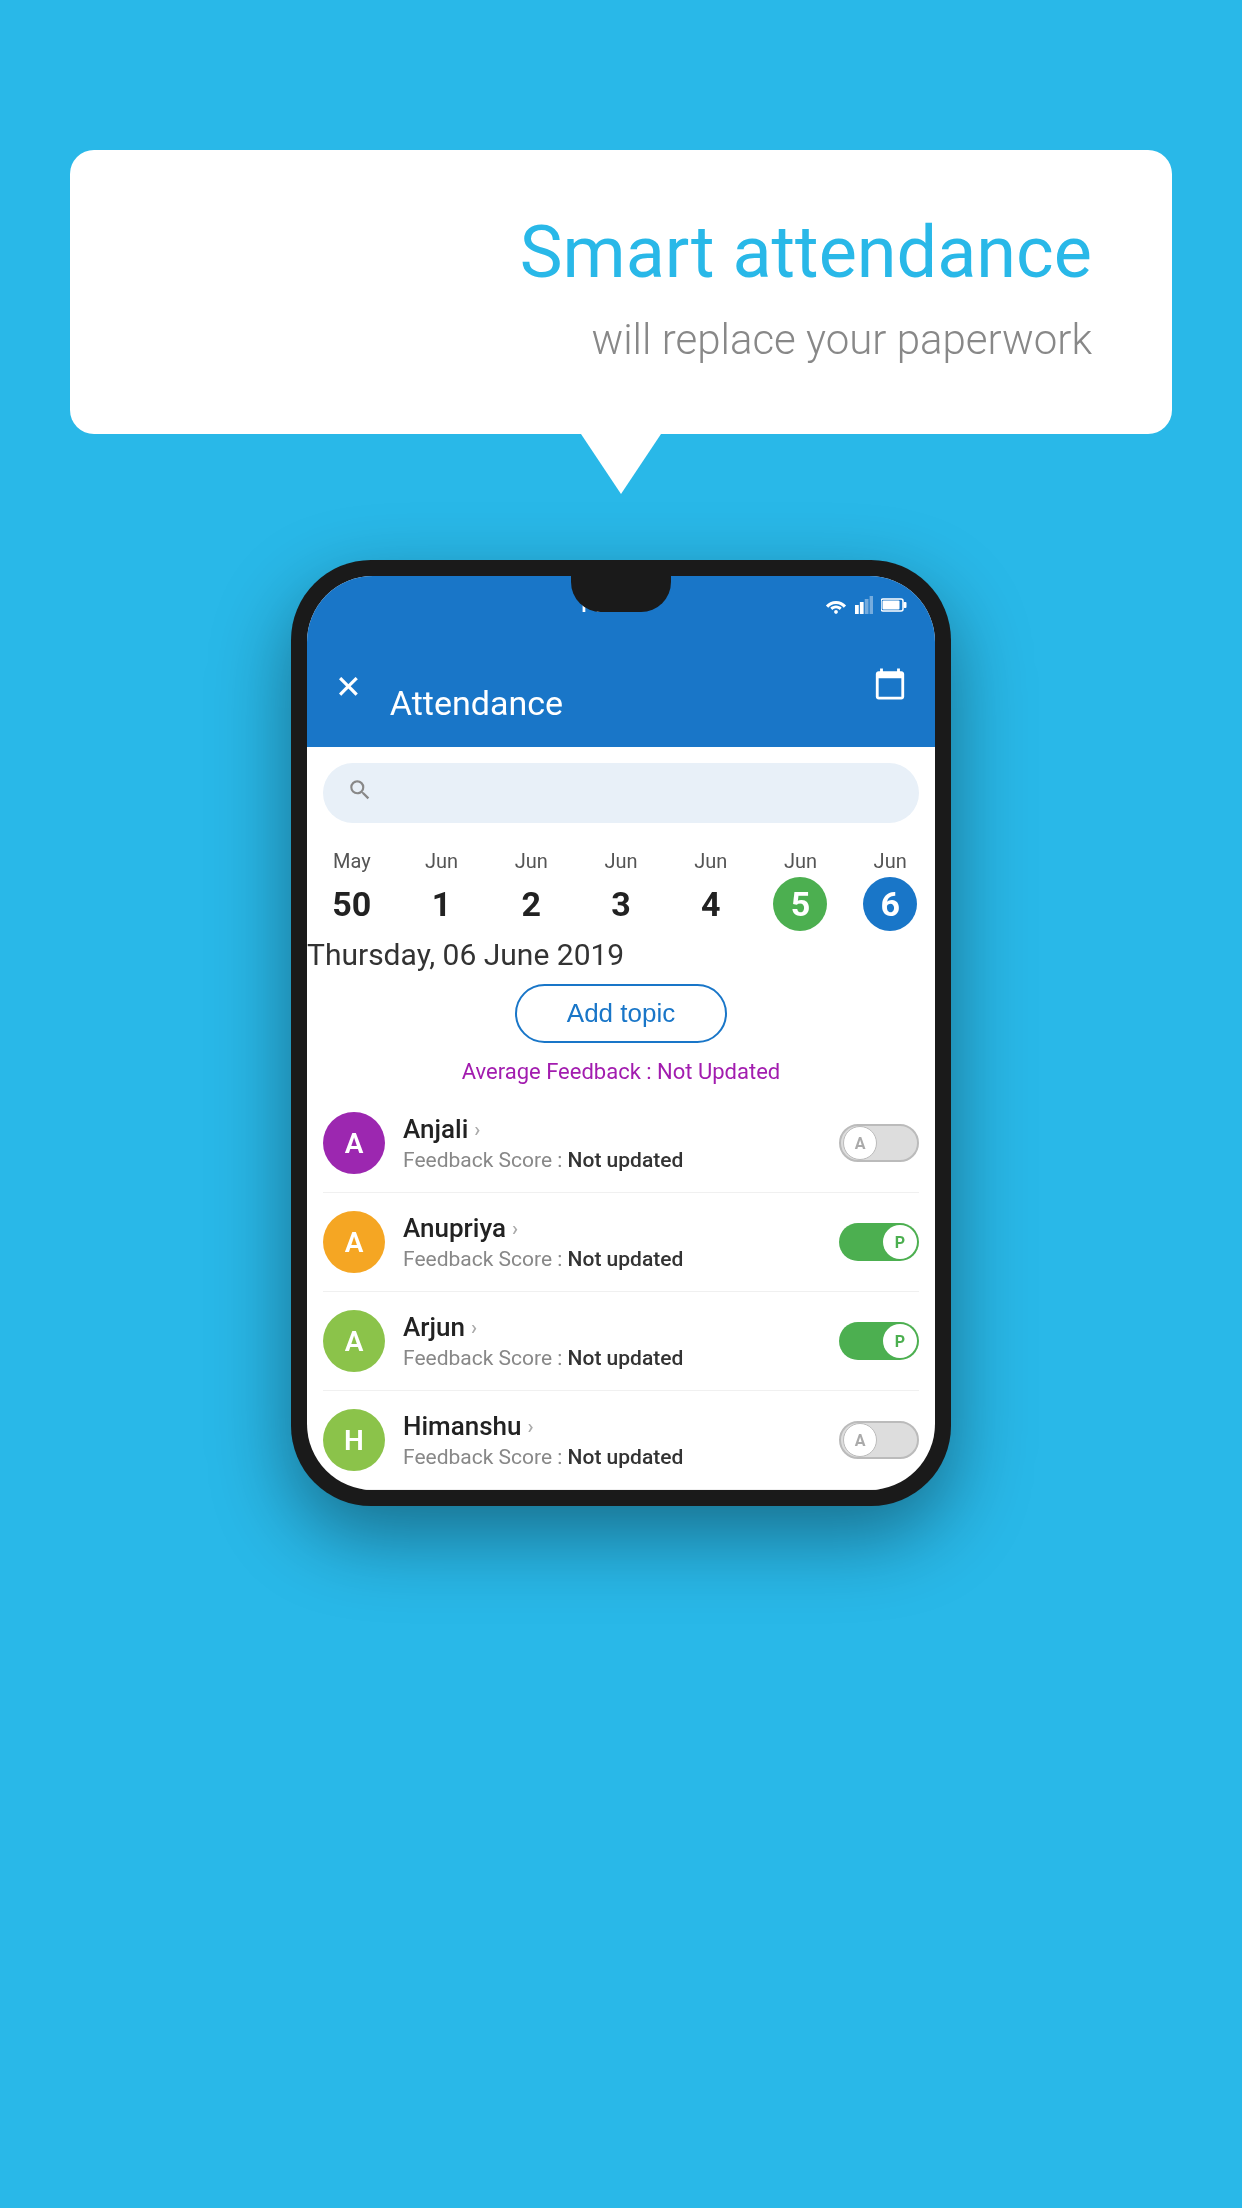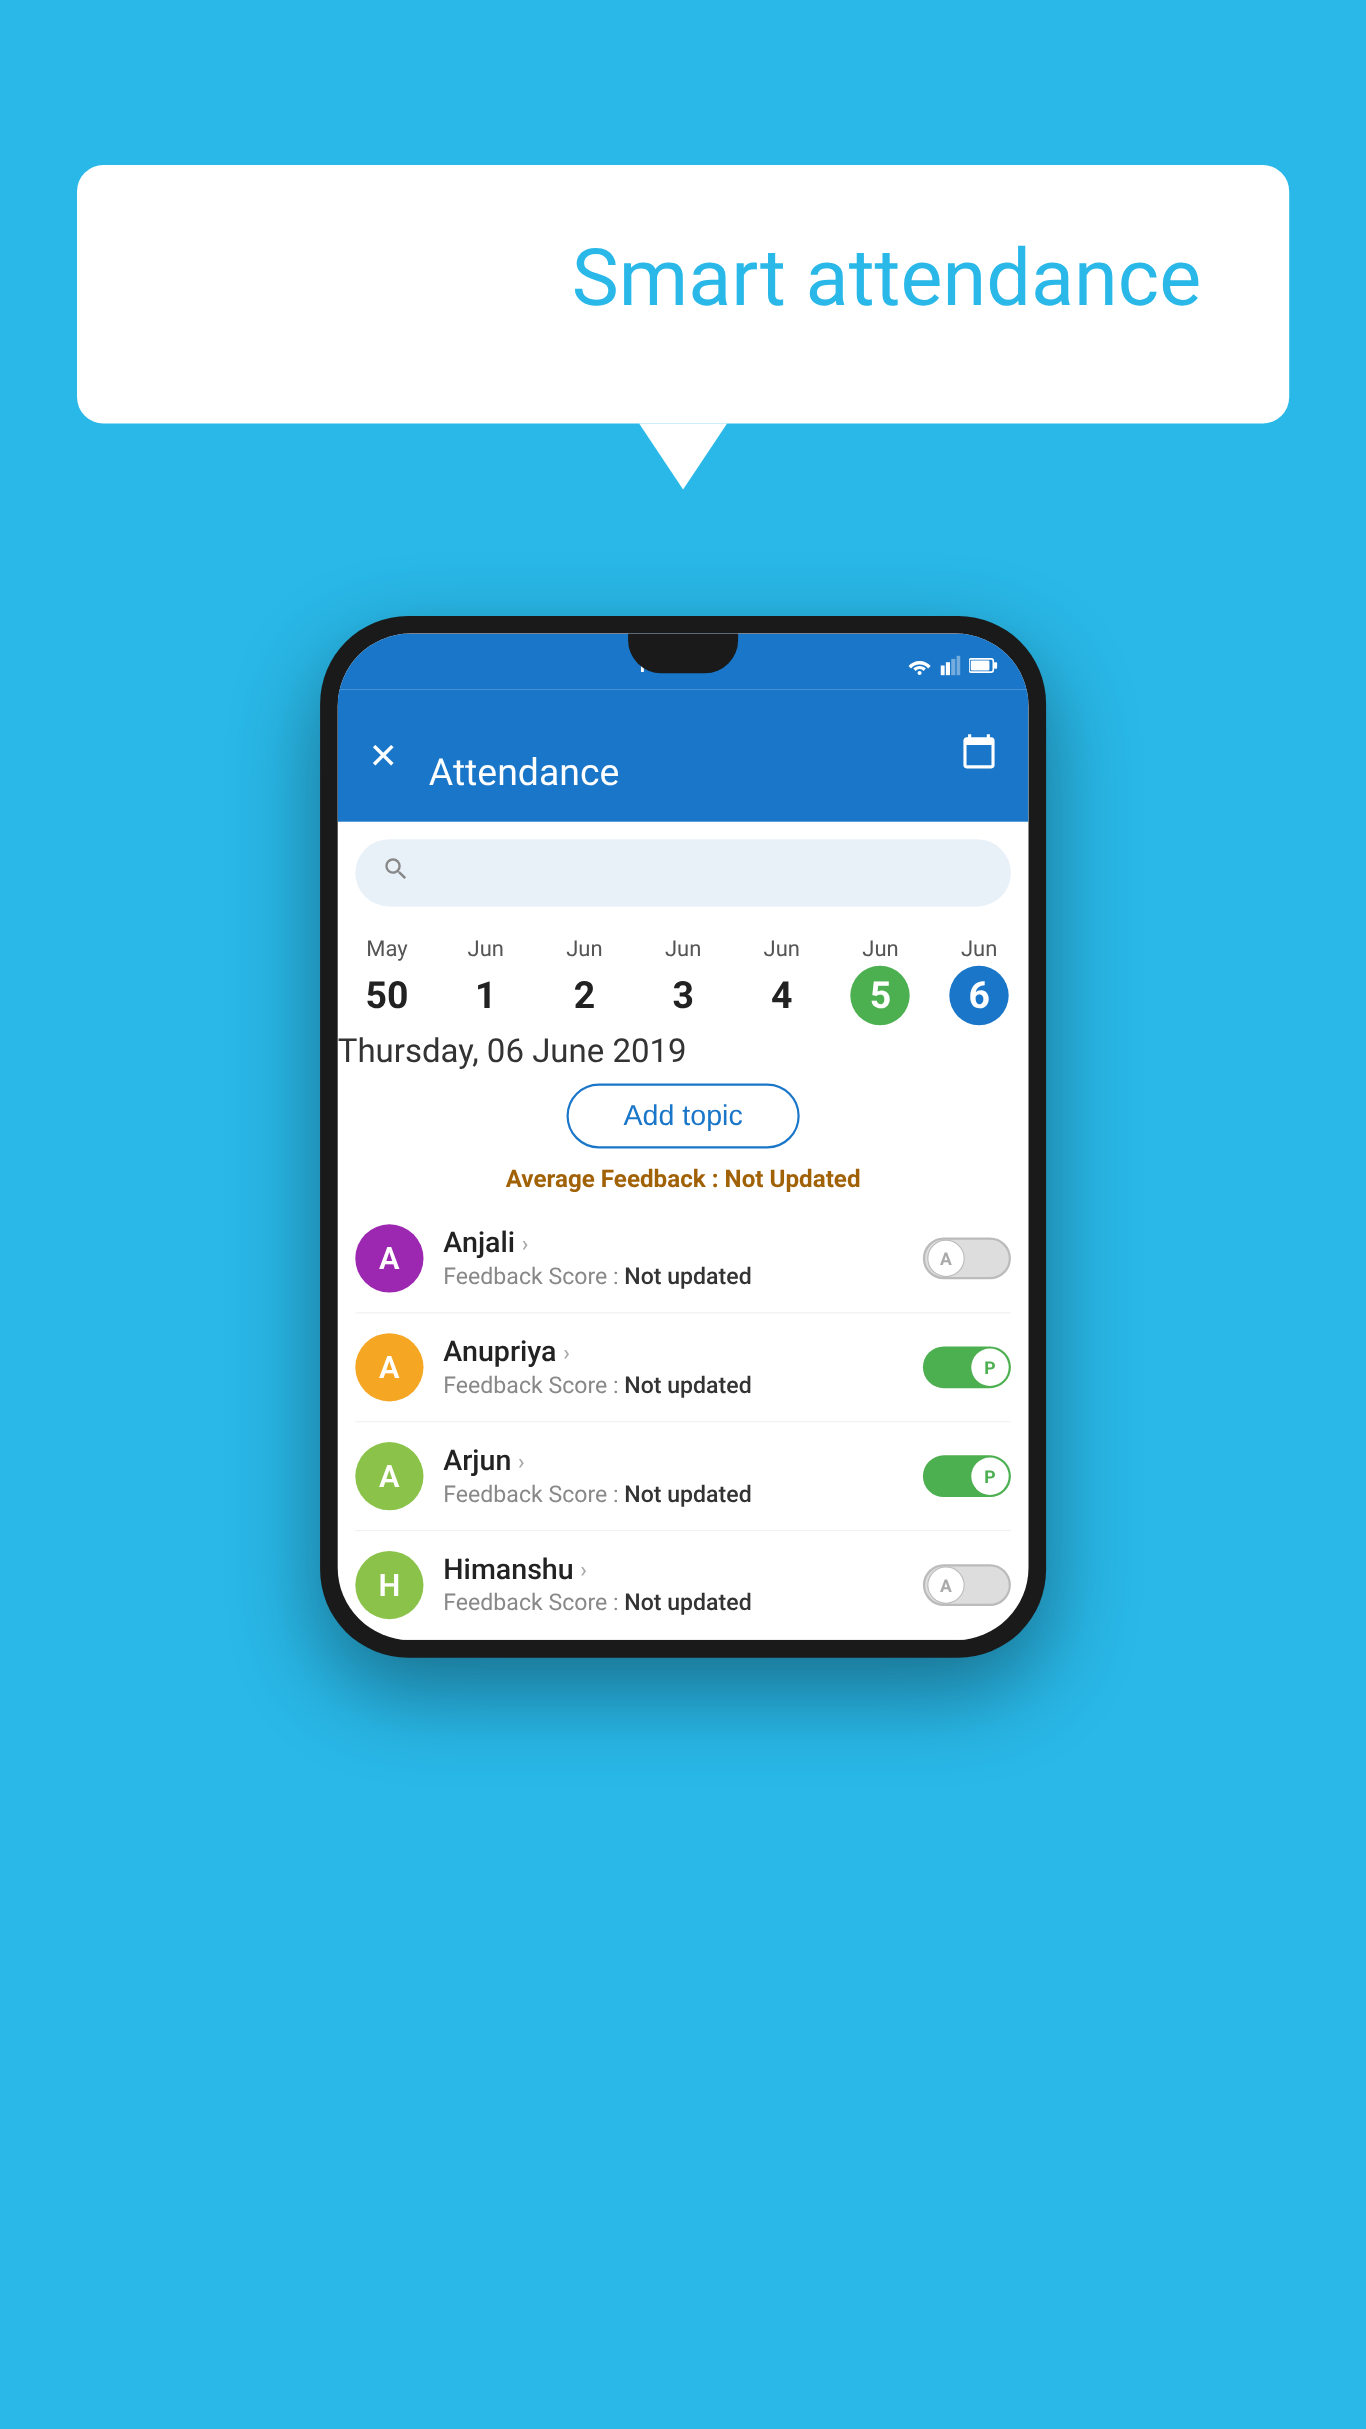--- a/index.html
+++ b/index.html
@@ -229,22 +229,22 @@
 
     
     .avg-feedback {
       text-align: center;
       font-size: 22px;
       color: #888;
       margin-bottom: 10px;
     }
 
     .avg-feedback span {
-      color: #a16207;
-      font-weight: 700;
+      color: #a21caf;
+      font-weight: 400;
     }
 
     
     .student-list {
       padding: 0 16px;
     }
 
     .student-item {
       display: flex;
       align-items: center;
@@ -343,20 +343,21 @@
       right: 2px;
       color: #4caf50;
     }
   </style>
 </head>
 <body>
 
 <div class="speech-bubble-container">
   <div class="speech-bubble">
     <div class="speech-bubble-title">Smart attendance</div>
+    <div class="speech-bubble-subtitle">will replace your paperwork</div>
   </div>
   <div class="speech-bubble-tail"></div>
 </div>
 
 <div class="phone-container">
   <div class="phone-outer">
     <div class="phone-inner">
 
       <div class="status-bar">
         <div style="width:50px"></div>

